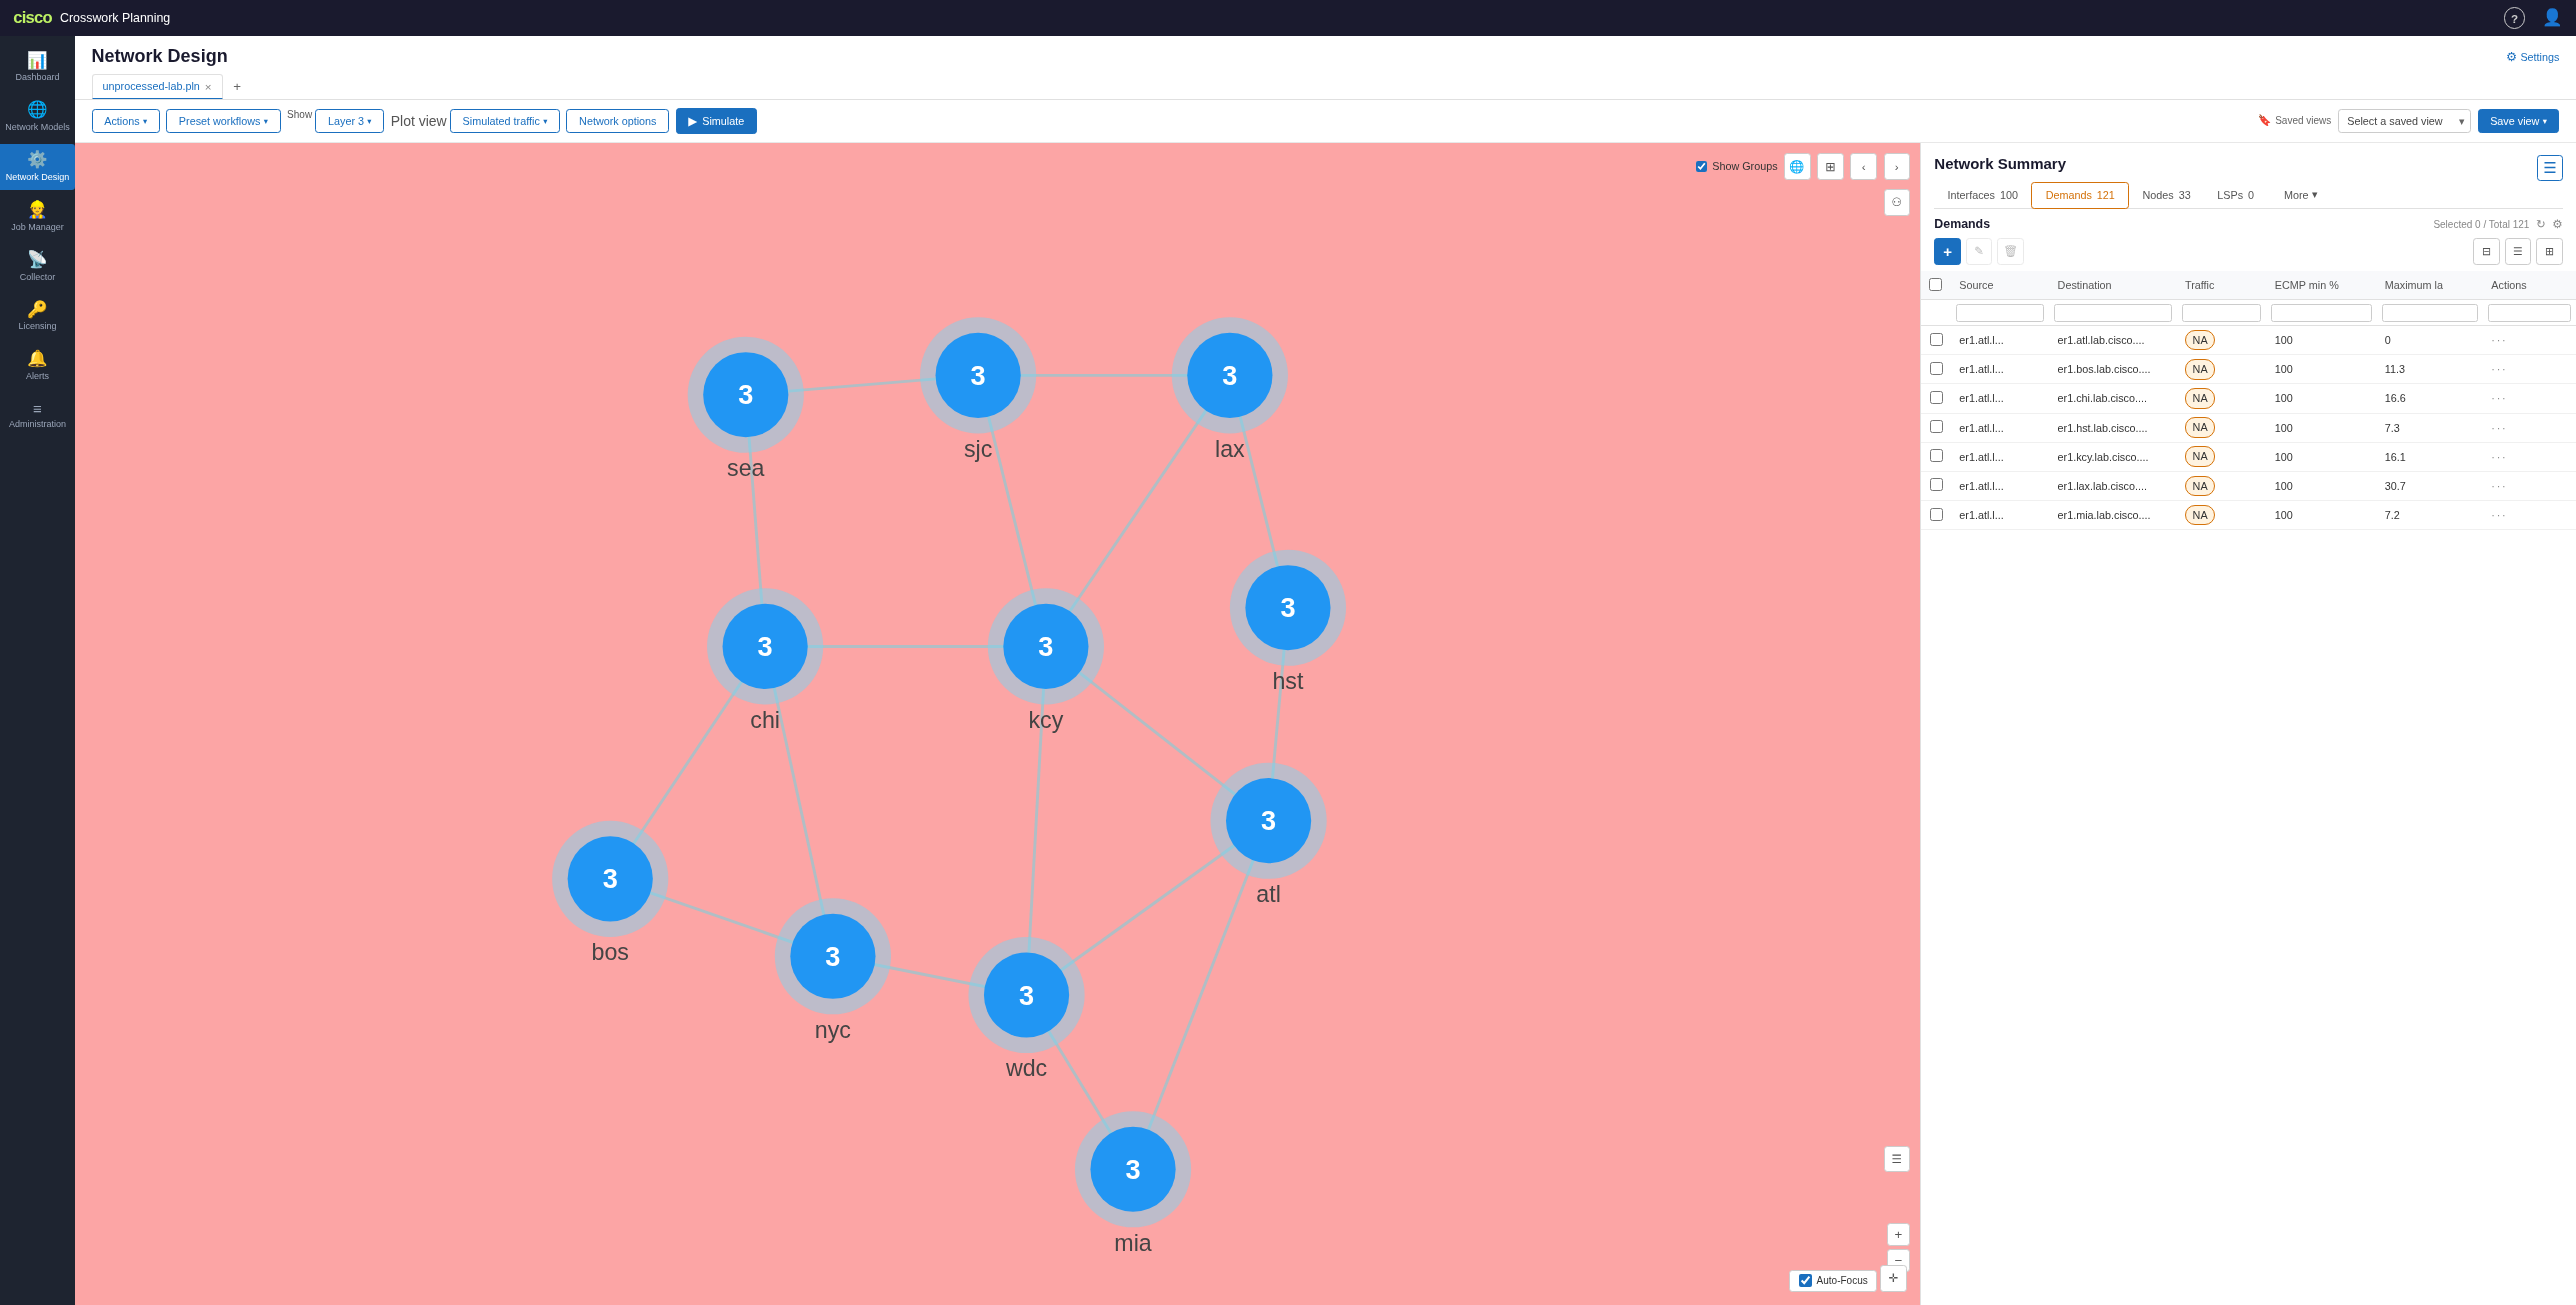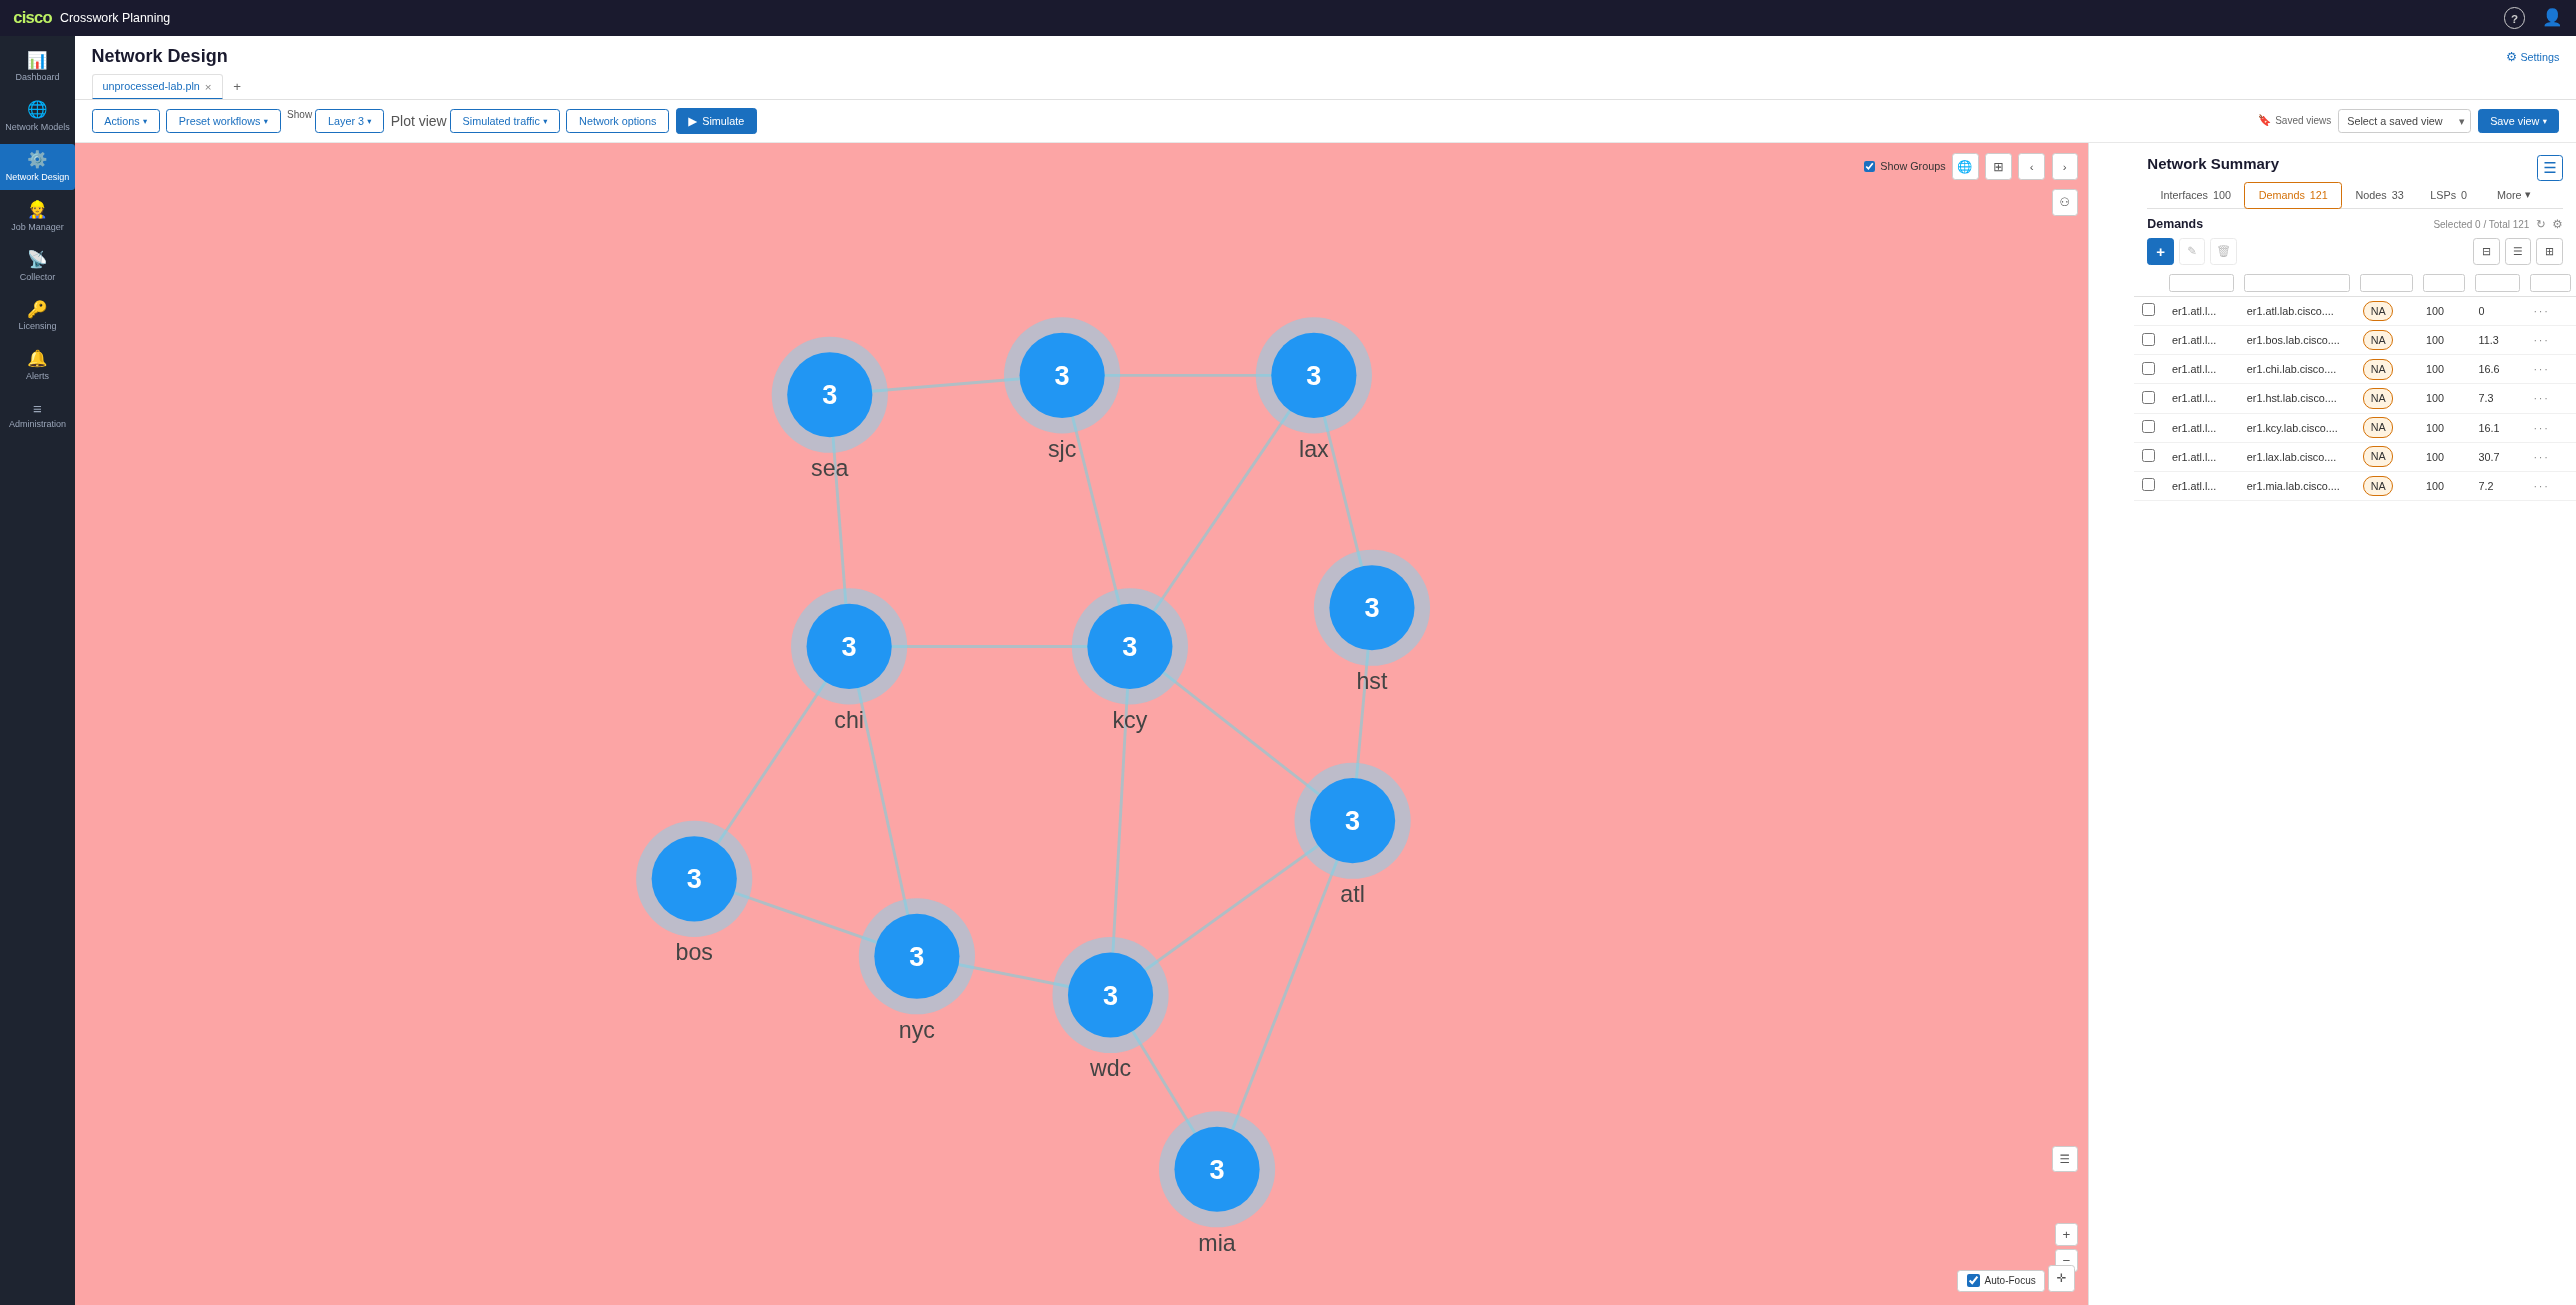--- a/index.html
+++ b/index.html
@@ -230,27 +230,26 @@
       display: flex;
       align-items: center;
       justify-content: center;
       cursor: pointer;
       font-size: 13.3px;
       color: #555;
     }
 
     
     .right-panel {
-      width: 488px;
+      width: 656px;
       background: #fff;
       border-left: 0.8px solid #e0e0e0;
       display: flex;
       flex-direction: column;
       flex-shrink: 0;
-      padding-left: 45px;
     }
 
     .right-panel-header {
       padding: 11.6px 13.3px 0;
     }
     .network-summary-title {
       font-size: 15px;
       font-weight: 600;
       color: #1a1a2e;
       margin-bottom: 10px;
@@ -707,20 +706,29 @@
             <div class="filter-icons">
               <div class="icon-btn" style="font-size:10.8px;">⊟</div>
               <div class="icon-btn" style="font-size:10.8px;">☰</div>
               <div class="icon-btn" style="font-size:10.8px;">⊞</div>
             </div>
           </div>
 
           <div class="demands-table">
             <table>
               <thead>
+                <tr>
+                  <th><input type="checkbox" style="accent-color: rgb(26, 111, 191);"></th>
+                  <th><span>Source</span></th>
+                  <th><span>Destination</span></th>
+                  <th><span>Traffic</span></th>
+                  <th><span>ECMP min %</span></th>
+                  <th><span>Maximum la</span></th>
+                  <th><span>Actions</span></th>
+                </tr>
                 <tr class="filter-row">
                   <td></td>
                   <td><input type="text" style=""></td>
                   <td><input type="text" style=""></td>
                   <td><input type="text" style=""></td>
                   <td><input type="text" style=""></td>
                   <td><input type="text" style=""></td>
                   <td><input type="text" style=""></td>
                 </tr>
               </thead>

